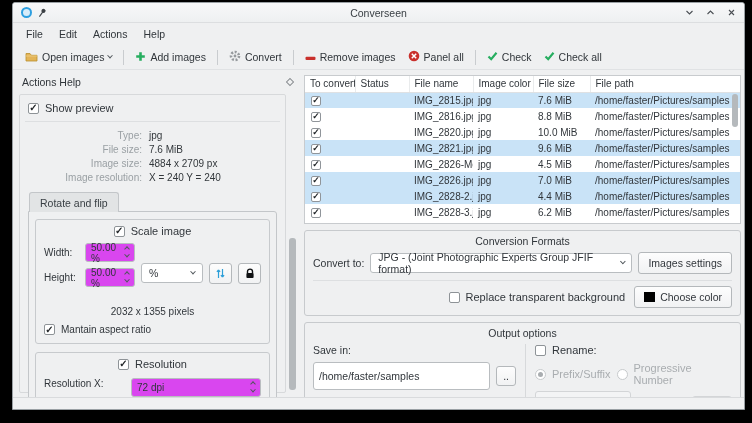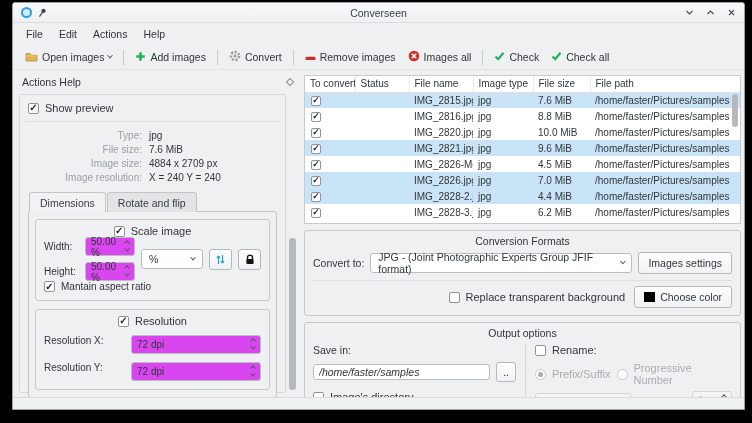--- a/index.html
+++ b/index.html
@@ -61,21 +61,21 @@
   .info-value { color:#33383c; }
 
   .tabs { display:flex; position:relative; z-index:2; margin-bottom:-1px; padding-left:1px; }
   .tab { font-size:10.5px; padding:4px 10px 3px; border:1px solid #c3c6c9; border-bottom:none;
     border-radius:3px 3px 0 0; background:#e2e4e5; color:#3a4045; margin-right:1px; }
   .tab.active { background:#f1f2f3; }
   .tab-pane { flex:1; border:1px solid #c3c6c9; border-radius:0 3px 3px 3px;
     padding:7px 6px; display:flex; flex-direction:column; gap:8px; background:#eff0f1; }
 
   .gbox { border:1px solid #c7cacd; border-radius:3px; padding:5px 8px 8px; }
-  .gbox-title { display:flex; justify-content:center; }
+  .gbox-title { display:flex; justify-content:center; margin-bottom:6px; }
   .dim-row { display:flex; align-items:center; gap:5px; margin-bottom:6px; font-size:10px; }
   .dim-label { width:36px; }
   .spin { display:inline-flex; align-items:center; justify-content:space-between; gap:4px;
     background:#d946ef; border:1px solid #b9bdc0; border-radius:3px; height:19px;
     padding:0 5px; font-size:10px; }
   .spin-arrows { display:flex; flex-direction:column; gap:3px; align-items:center; }
   .spin.dis { background:#f3f4f5; border-color:#d3d5d7; color:#aeb1b4; }
   .combo { display:inline-flex; align-items:center; justify-content:space-between; gap:6px;
     background:#fff; border:1px solid #b9bdc0; border-radius:3px; height:20px;
     padding:0 7px; font-size:10.5px; }
@@ -116,22 +116,22 @@
     font-size:10.5px; padding:7px 9px; height:22px; display:inline-flex; align-items:center; gap:5px;
     font-family:"Liberation Sans",sans-serif; color:#31363b; white-space:nowrap; }
   .cf-row2 { display:flex; align-items:center; justify-content:flex-end; gap:9px; }
   .swatch { width:11px; height:10px; background:#000; }
 
   .oo-box { flex:1; }
   .oo-cols { display:flex; flex:1; }
   .oo-left { width:212px; padding-right:9px; display:flex; flex-direction:column; font-size:10.5px; }
   .oo-div { width:1px; background:#d7d9db; }
   .oo-right { flex:1; padding-left:9px; display:flex; flex-direction:column; font-size:10.5px; }
-  .input { background:#fff; border:1px solid #b9bdc0; border-radius:3px; height:16px;
-    font-size:10.5px; padding:0 5px; font-family:"Liberation Sans",sans-serif; color:#31363b; width:100%;font-style:italic; }
+  .input { background:#fff; border:1px solid #b9bdc0; border-radius:3px; height:28px;
+    font-size:10.5px; padding:0 5px; font-family:"Liberation Sans",sans-serif; color:#31363b; width:100%; }
   .input.dis { background:#f3f4f5; border-color:#d3d5d7; color:#b0b3b6; }
   .radio { width:11px; height:11px; border:1px solid #9aa0a4; border-radius:50%; background:#fff;
     display:inline-flex; align-items:center; justify-content:center; flex:none; }
   .radio.dis { border-color:#c7cacc; }
   .radio.sel::after { content:""; width:5px; height:5px; border-radius:50%; background:#a9adb0; }
   .dis-text { color:#a9adb0; }
   .row { display:flex; align-items:center; }
 </style>
 </head>
 <body>
@@ -202,21 +202,21 @@
       <span><svg width="11" height="5" viewBox="0 0 11 5">
             <rect x="0.5" y="0.8" width="10" height="3.2" rx="1" fill="#c9302c"></rect>
           </svg></span>
       <span>Remove images</span>
     </span>
     <span class="tbtn">
       <span><svg width="12" height="12" viewBox="0 0 12 12">
             <circle cx="6" cy="6" r="5.3" fill="#c9302c"></circle>
             <path d="M3.8 3.8 L8.2 8.2 M8.2 3.8 L3.8 8.2" stroke="#fff" stroke-width="1.5"></path>
           </svg></span>
-      <span>Images all</span>
+      <span>Panel all</span>
     </span>
     <span class="tsep"></span>
     <span class="tbtn">
       <span><svg width="11" height="10" viewBox="0 0 11 10">
             <polyline points="1.5,5.5 4.2,8.2 9.5,1.8" fill="none" stroke="#27ae60" stroke-width="2.2"></polyline>
           </svg></span>
       <span>Check</span>
     </span>
     <span class="tbtn">
       <span><svg width="11" height="10" viewBox="0 0 11 10">
@@ -243,42 +243,41 @@
           <span class="info-label">Type:</span>
           <span class="info-value">jpg</span>
           <span class="info-label">File size:</span>
           <span class="info-value">7.6 MiB</span>
           <span class="info-label">Image size:</span>
           <span class="info-value">4884 x 2709 px</span>
           <span class="info-label">Image resolution:</span>
           <span class="info-value">X = 240 Y = 240</span>
         </div>
         <div class="tabs">
-          <span class="tab active">Dimensions</span>
           <span class="tab">Rotate and flip</span>
         </div>
         <div class="tab-pane">
           <div class="gbox">
             <div class="gbox-title cb-row">
               <span class="cb checked"></span>
               <span>Scale image</span>
             </div>
             <div class="row" style="gap:6px;">
               <div style="flex:1;">
                 <div class="dim-row">
                   <span class="dim-label">Width:</span>
                   <span class="spin" style="flex:1;">
                     <span>50.00 %</span>
                     <span class="spin-arrows">
                         <i class="chev up"></i>
                         <i class="chev down"></i>
                       </span>
                   </span>
                 </div>
-                <div class="dim-row" style="margin-bottom:0;">
+                <div class="dim-row" style="margin-bottom:16px;">
                   <span class="dim-label">Height:</span>
                   <span class="spin" style="flex:1;">
                     <span>50.00 %</span>
                     <span class="spin-arrows">
                         <i class="chev up"></i>
                         <i class="chev down"></i>
                       </span>
                   </span>
                 </div>
               </div>
@@ -292,20 +291,21 @@
                     <path d="M6.5 1 V9 M6.5 9 L4.9 7.2 M6.5 9 L8.1 7.2" fill="none" stroke="#2d9fd8" stroke-width="1.2"></path>
                   </svg>
               </span>
               <span class="sq-btn">
                 <svg width="10" height="11" viewBox="0 0 10 11">
                     <path d="M2.5 5 V3.6 a2.5 2.5 0 0 1 5 0 V5" fill="none" stroke="#101214" stroke-width="1.4"></path>
                     <rect x="1.4" y="5" width="7.2" height="5" rx="1" fill="#101214"></rect>
                   </svg>
               </span>
             </div>
+            <div class="pix-note">2032 x 1355 pixels</div>
             <div class="cb-row" style="font-size:10px;">
               <span class="cb checked"></span>
               <span>Mantain aspect ratio</span>
             </div>
           </div>
           <div class="gbox">
             <div class="gbox-title cb-row" style="margin-bottom:0;">
               <span class="cb checked"></span>
               <span>Resolution</span>
             </div>
@@ -347,21 +347,21 @@
               <col class="c2">
               <col class="c3">
               <col class="c4">
               <col>
             </colgroup>
           <thead>
             <tr>
               <th>To convert</th>
               <th>Status</th>
               <th>File name</th>
-              <th>Image type</th>
+              <th>Image color</th>
               <th>File size</th>
               <th>File path</th>
             </tr>
           </thead>
           <tbody>
               <tr class="sel">
                 <td><span class="mini-cb checked"></span></td>
                 <td></td>
                 <td>IMG_2815.jpg</td>
                 <td>jpg</td>

